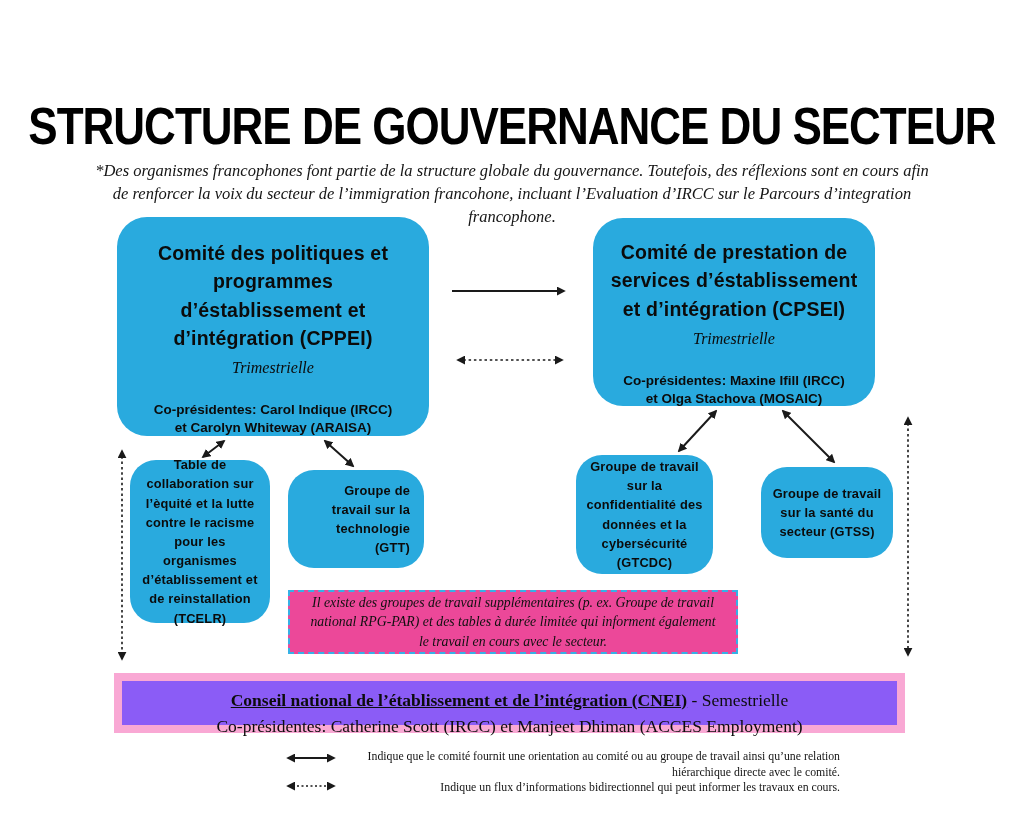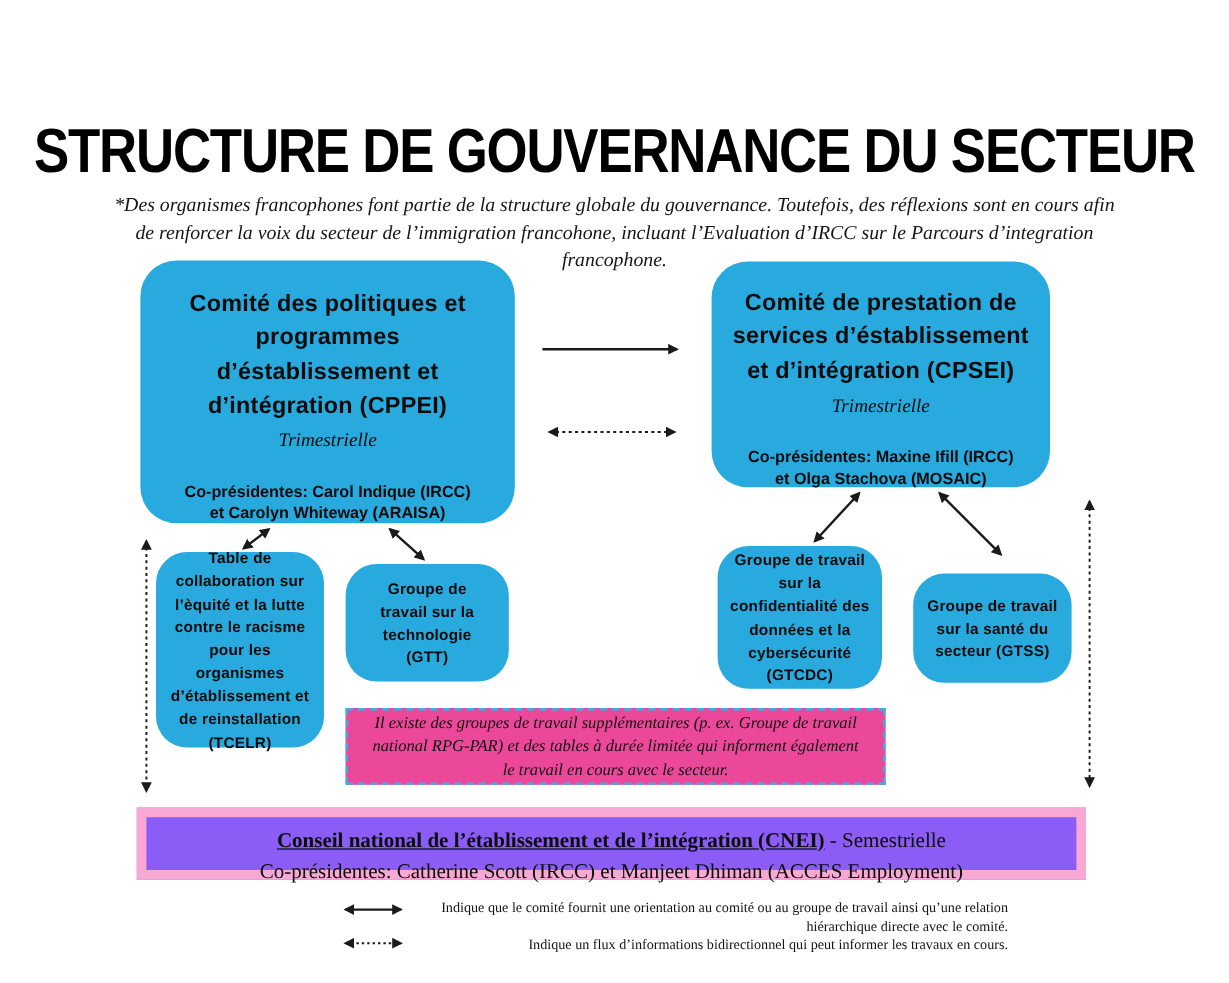--- a/index.html
+++ b/index.html
@@ -23,23 +23,23 @@
   .box-cpsei{left:593px;top:218px;width:282px;height:188px;padding:20px 14px 0;}
   .bluebox .bb-title{font-weight:700;font-size:19.5px;line-height:1.45;letter-spacing:.2px;}
   .bluebox .bb-freq{font-family:"Liberation Serif",serif;font-style:italic;font-size:16px;margin-top:7px;}
   .bluebox .bb-chairs{font-weight:700;font-size:13.5px;line-height:1.35;margin-top:24px;padding:0 14px;}
 
   
   .smallbox{position:absolute;background:#29aade;border-radius:26px;color:#0b0b0b;text-align:center;
     display:flex;align-items:center;justify-content:center;box-sizing:border-box;
     font-weight:700;font-size:12.8px;line-height:1.5;letter-spacing:.2px;}
   .box-tcelr{left:130px;top:460px;width:140px;height:163px;padding:8px 10px;}
-  .box-gtt  {left:288px;top:470px;width:136px;height:98px;padding:8px 14px;}
-  .box-gtcdc{left:598px;top:455px;width:137px;height:119px;padding:8px 8px;}
-  .box-gtss {left:761px;top:478px;width:132px;height:91px;padding:8px 10px;}
+  .box-gtt  {left:288px;top:470px;width:136px;height:98px;padding:8px 14px;text-align:right;}
+  .box-gtcdc{left:576px;top:455px;width:137px;height:119px;padding:8px 8px;}
+  .box-gtss {left:761px;top:467px;width:132px;height:91px;padding:8px 10px;}
 
   
   .notebox{
     position:absolute;left:288px;top:590px;width:450px;height:64px;box-sizing:border-box;
     background:#ec4899;border:2px dashed #36b1e6;
     display:flex;align-items:center;justify-content:center;text-align:center;
     font-family:"Liberation Serif",serif;font-style:italic;font-size:13.8px;line-height:1.4;color:#101010;
     padding:4px 14px;
   }
 

